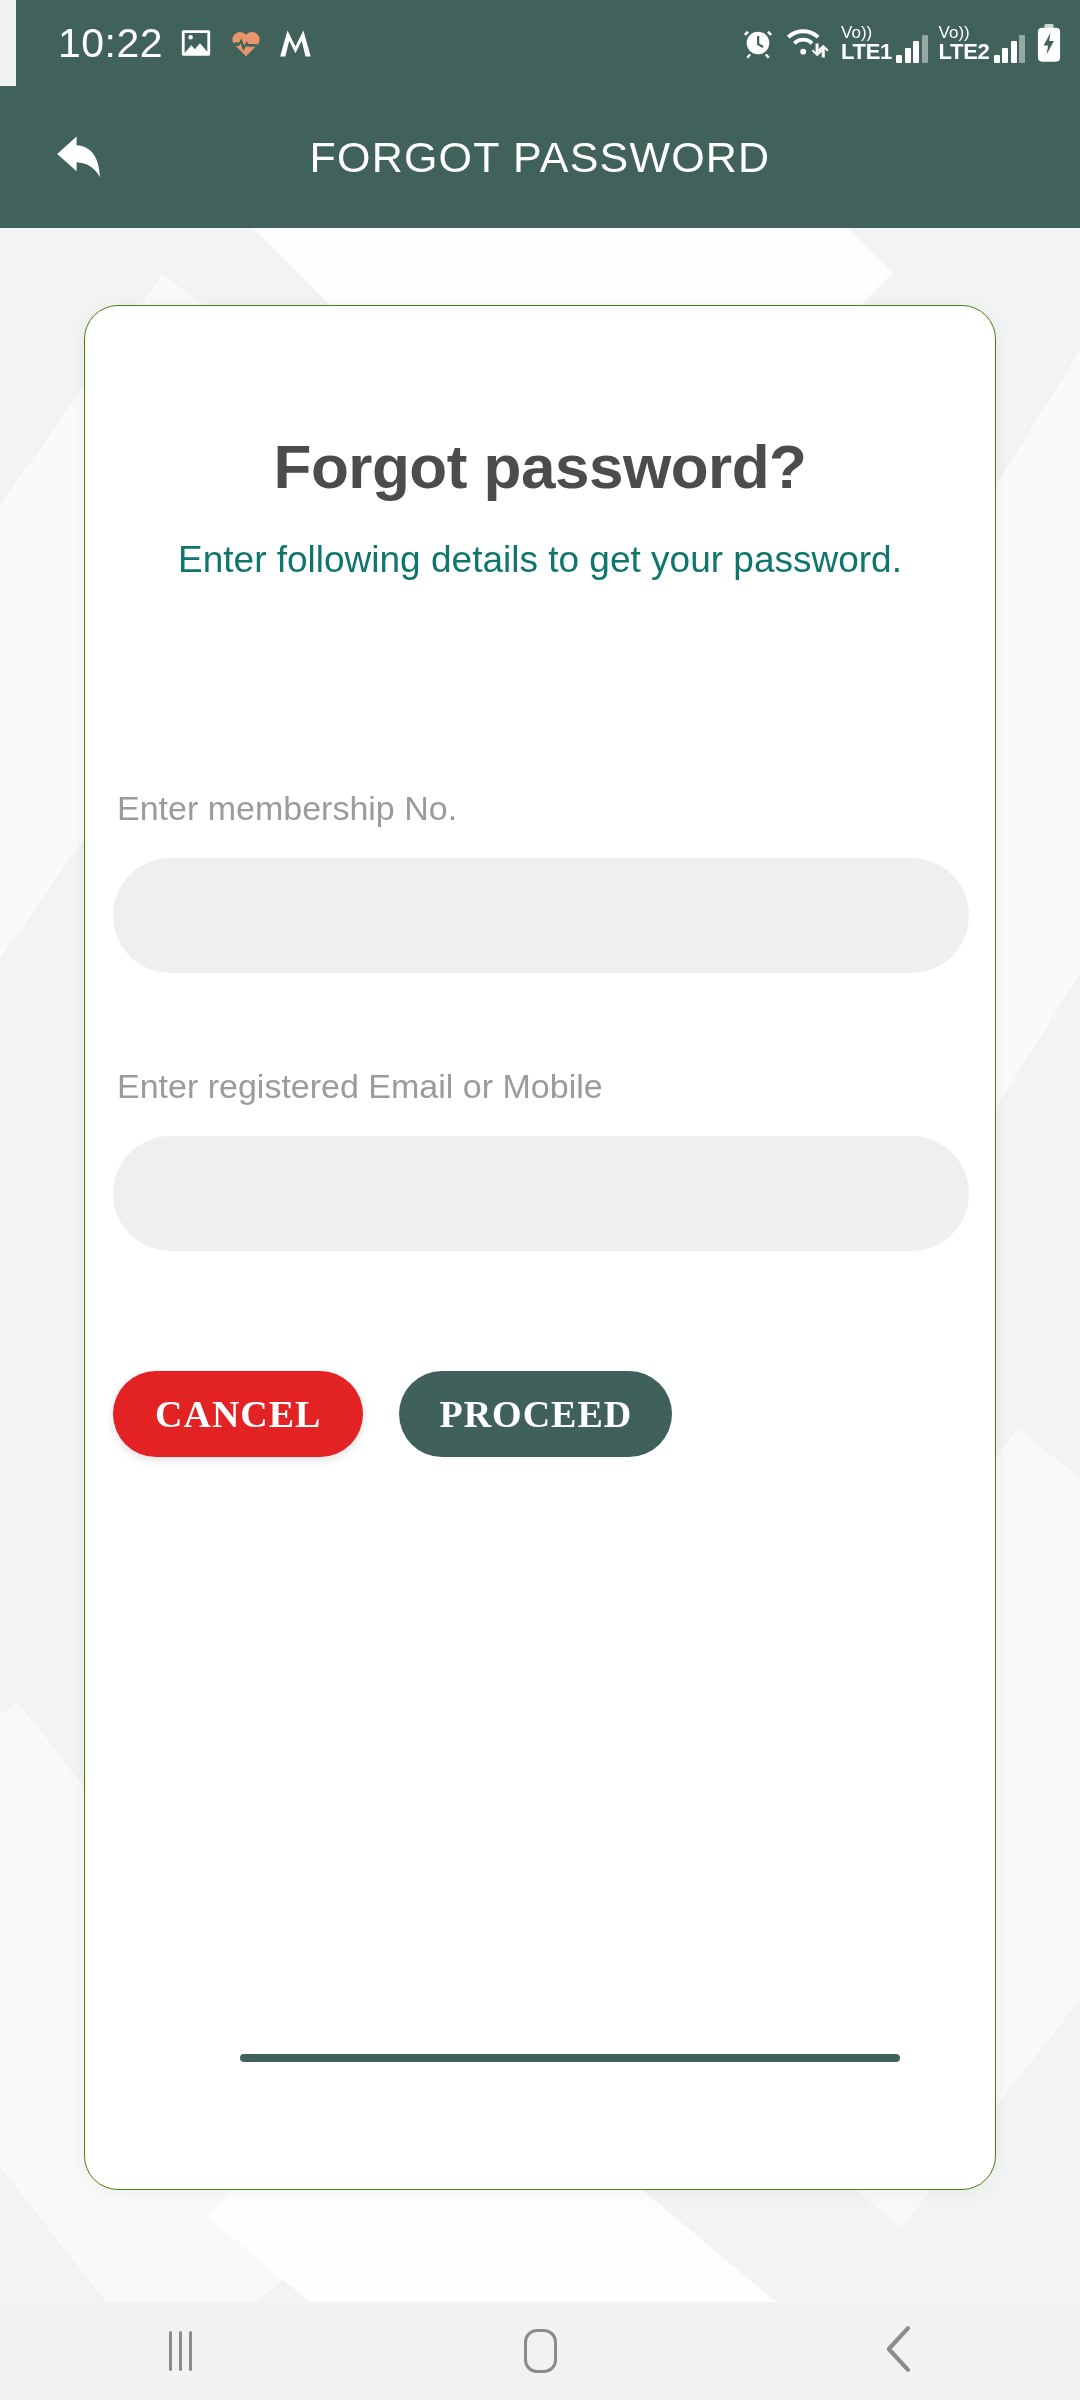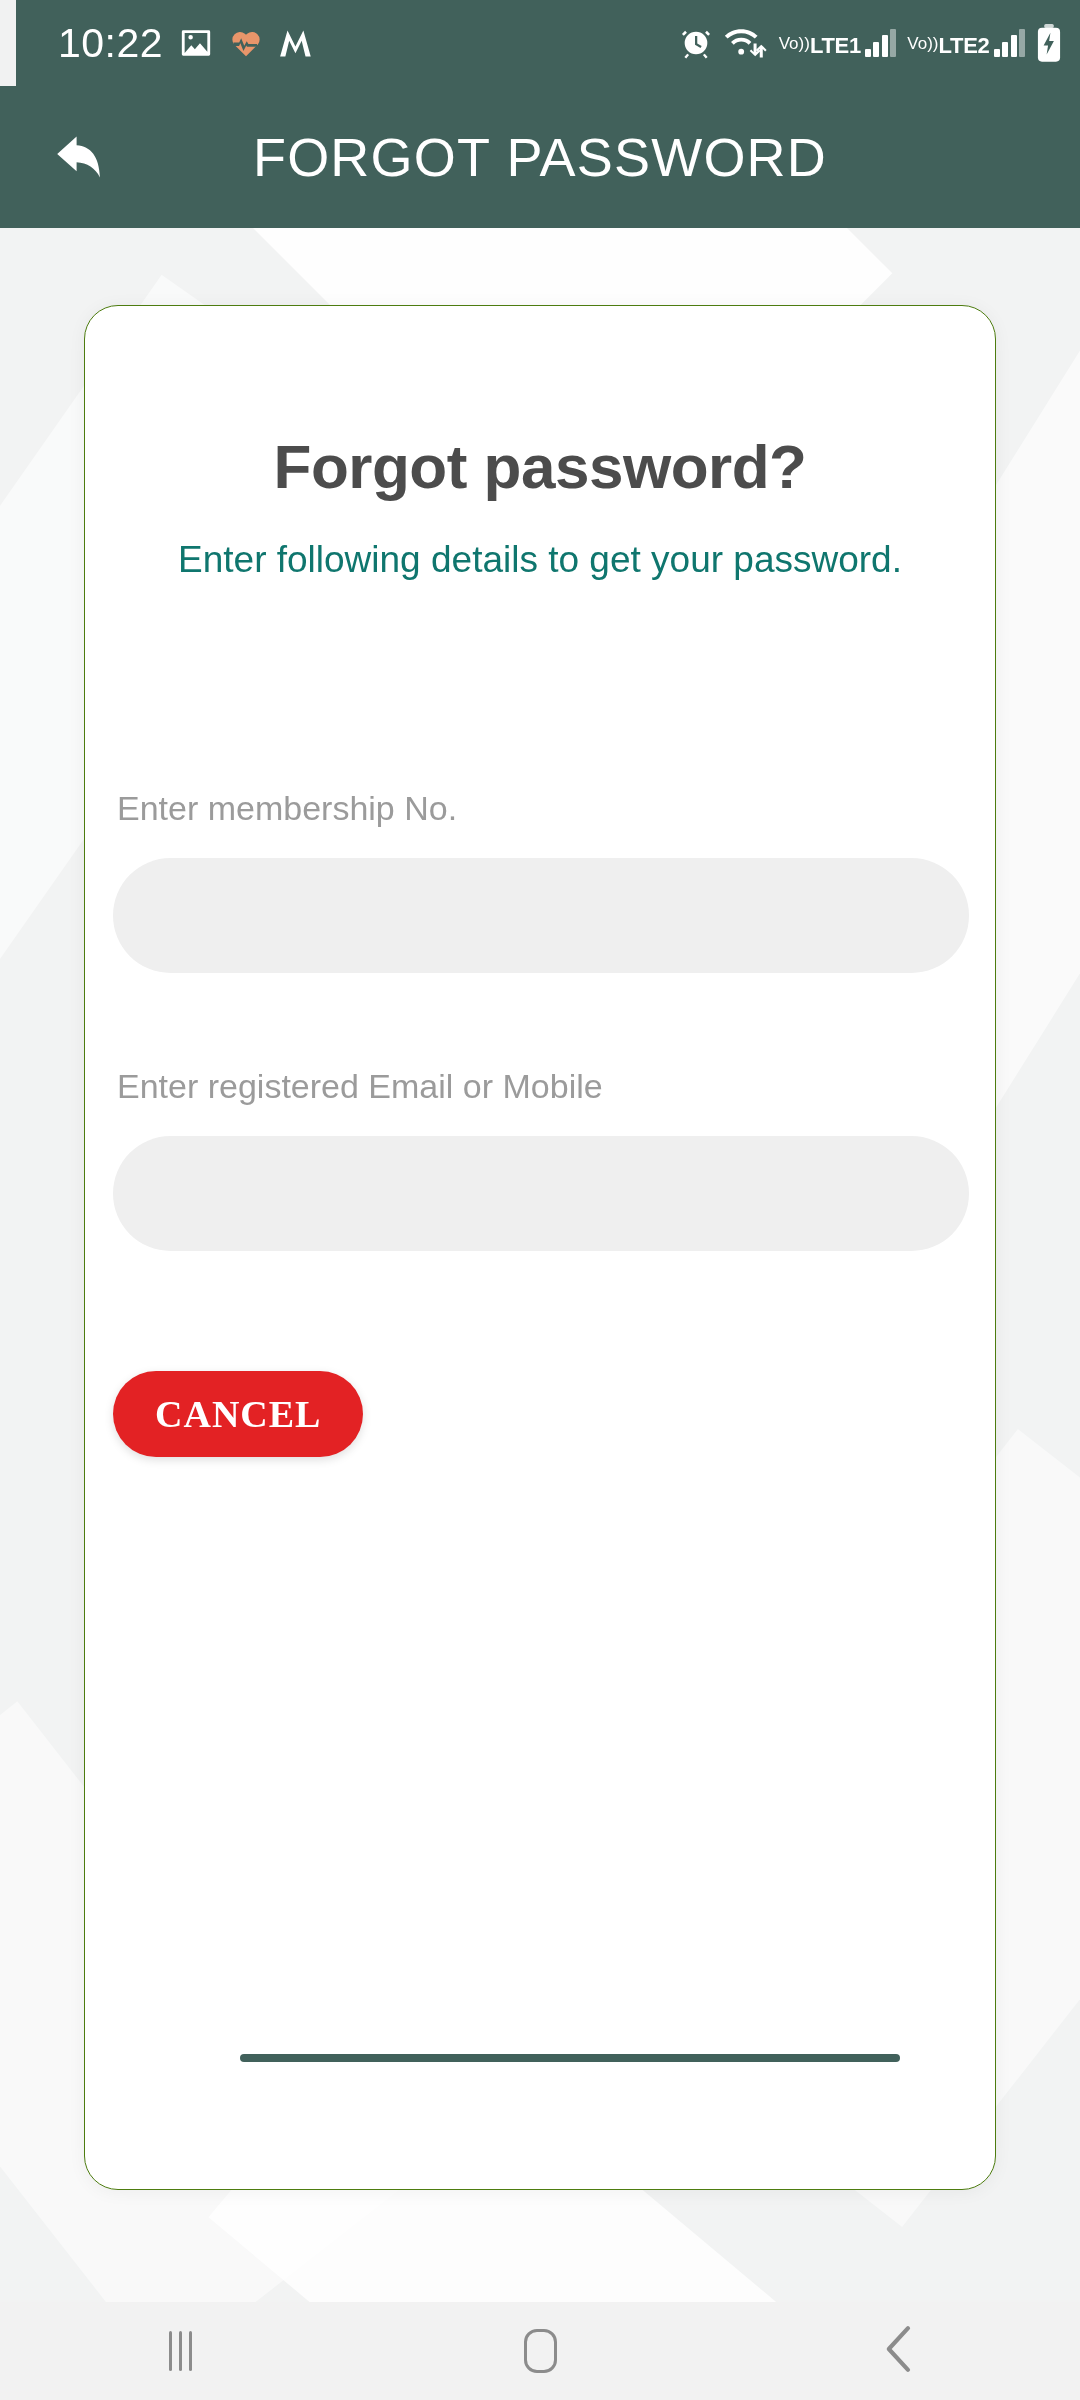--- a/index.html
+++ b/index.html
@@ -49,21 +49,21 @@
   }
   .sb-left { display:flex; align-items:center; gap:16px; }
   .sb-time {
     color:#ffffff; font-size:41px; font-weight:400;
     letter-spacing:.5px; line-height:1;
   }
   .sb-right { margin-left:auto; display:flex; align-items:center; gap:11px; }
   .sb-icon { display:flex; align-items:center; justify-content:center; }
 
   .volte-block { display:flex; align-items:flex-end; gap:4px; }
-  .volte-text { display:flex; align-items:flex-start;
+  .volte-text { display:flex; flex-direction:column; align-items:flex-start;
       line-height:1; color:#ffffff; }
   .volte-top { font-size:17px; letter-spacing:0; }
   .volte-bot { font-size:22px; font-weight:700; letter-spacing:-.3px; }
 
   .bars { display:flex; align-items:flex-end; gap:2.5px; height:28px; }
   .bars i { display:block; width:6px; background:#ffffff; border-radius:1px; }
   .bars i:nth-child(1){ height:8px; }
   .bars i:nth-child(2){ height:15px; }
   .bars i:nth-child(3){ height:22px; }
   .bars i:nth-child(4){ height:28px; opacity:.45; }
@@ -76,21 +76,21 @@
     display:flex; align-items:center;
     z-index:6;
   }
   .back-btn {
     position:absolute; left:24px; top:50%; transform:translateY(-50%);
     width:92px; height:92px;
     display:flex; align-items:center; justify-content:center;
   }
   .appbar-title {
     width:100%; text-align:center;
-    color:#ffffff; font-size:54px; font-weight:400;
+    color:#ffffff; font-size:43px; font-weight:400;
     letter-spacing:1.2px;
   }
 
   
   .card {
     position:absolute; left:84px; top:305px;
     width:912px; height:1885px;
     background:#ffffff;
     border:1px solid #4d7c0f;
     border-radius:34px;
@@ -287,20 +287,21 @@
         <input class="field-input" type="text" value="" placeholder="" style="">
       </div>
 
       <div class="field f2">
         <div class="field-label">Enter registered Email or Mobile</div>
         <input class="field-input" type="text" value="" placeholder="" style="">
       </div>
 
       <div class="actions">
         <button class="btn btn-cancel">CANCEL</button>
+        <button class="btn btn-proceed">PROCEED</button>
       </div>
 
       <div class="divider"></div>
     </div>
   </div>
 
   <div class="navbar">
     <div class="nav-btn">
       <span class="nav-recents">
         <i></i>

